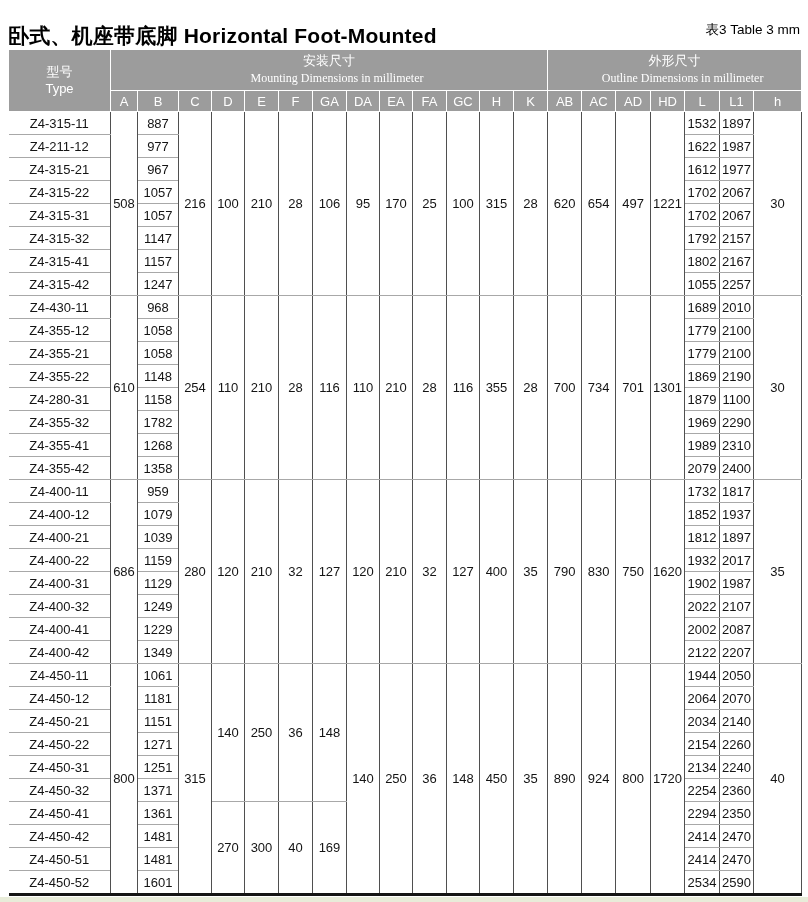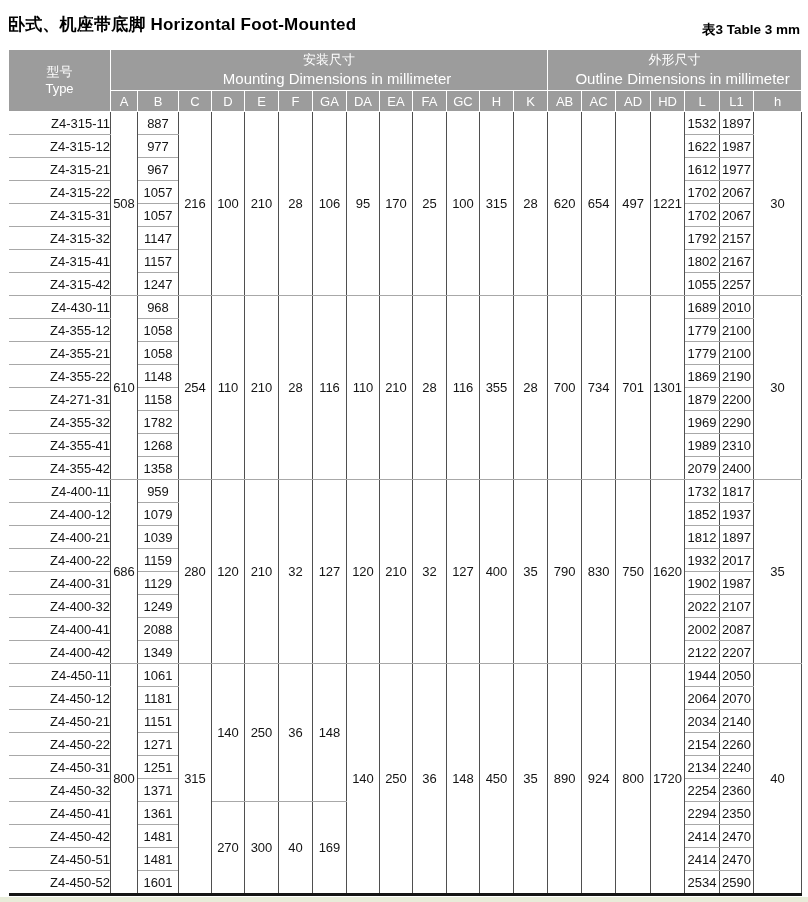--- a/index.html
+++ b/index.html
@@ -5,56 +5,56 @@
   html,body{margin:0;padding:0;background:#fff;}
   .page{
     position:relative;
     width:808px;height:902px;
     background:#ffffff;
     font-family:"Liberation Sans","DejaVu Sans",sans-serif;
     overflow:hidden;
   }
   .header-bar{position:relative;height:49px;}
   h1.title{
-    margin:0;position:absolute;left:8px;top:13px;
-    font-size:17px;font-weight:bold;color:#000;letter-spacing:0.2px;
+    margin:0;position:absolute;left:8px;top:22px;
+    font-size:21px;font-weight:bold;color:#000;letter-spacing:0.2px;
   }
   .caption{
     position:absolute;right:8px;top:21px;
-    font-size:13.5px;font-weight:bold;color:#000;
+    font-size:13.5px;font-weight:normal;color:#000;
   }
   table.dim{
     border-collapse:collapse;
     margin-left:8px;
     width:792px;
     table-layout:fixed;
     border-bottom:3px solid #151515;
   }
   thead th{
     background:#9c9c9c;color:#ffffff;
     font-weight:normal;
     border:1px solid #ffffff;
     padding:0;
     text-align:center;
   }
-  th.group-th{height:40px;font-size:13px;line-height:1.3;}
-  th.group-th .en{font-size:15px;padding-left:16px;}
+  th.group-th{height:40px;font-size:13px;line-height:1.3;font-family:Liberation Serif, serif;}
+  th.group-th .en{font-size:12px;padding-left:16px;}
   th.type-th{font-size:13px;line-height:1.3;}
   tr.letters th{height:20px;font-size:13px;}
   tbody td{
     background:#ffffff;color:#141414;
     font-size:13px;
     text-align:center;vertical-align:middle;
     padding:0;height:22px;
     border-left:1px solid #4f4f4f;
     border-right:1px solid #4f4f4f;
     border-top:1px solid #a8a8a8;
     border-bottom:1px solid #a8a8a8;
   }
-  tbody td.type-cell{border-left:0;text-align:right;}
+  tbody td.type-cell{border-left:0;}
   tbody tr.group-first td{border-top:1px solid #767676;}
   tbody td:last-child{border-right:1px solid #4f4f4f;margin-top:8px;}
   .bottom-strip{
     position:absolute;left:0;bottom:0;
     width:808px;height:5px;
     background:#e8ecd9;
   }
 </style>
 </head>
 <body>
@@ -145,21 +145,21 @@
           <td rowspan="8">28</td>
           <td rowspan="8">620</td>
           <td rowspan="8">654</td>
           <td rowspan="8">497</td>
           <td rowspan="8">1221</td>
           <td>1532</td>
           <td>1897</td>
           <td rowspan="8">30</td>
         </tr>
         <tr>
-          <td class="type-cell">Z4-315-12</td>
+          <td class="type-cell">Z4-211-12</td>
           <td>977</td>
           <td>1622</td>
           <td>1987</td>
         </tr>
         <tr>
           <td class="type-cell">Z4-315-21</td>
           <td>967</td>
           <td>1612</td>
           <td>1977</td>
         </tr>
@@ -228,24 +228,24 @@
           <td>1779</td>
           <td>2100</td>
         </tr>
         <tr>
           <td class="type-cell">Z4-355-22</td>
           <td>1148</td>
           <td>1869</td>
           <td>2190</td>
         </tr>
         <tr>
-          <td class="type-cell">Z4-271-31</td>
+          <td class="type-cell">Z4-280-31</td>
           <td>1158</td>
           <td>1879</td>
-          <td>2200</td>
+          <td>1100</td>
         </tr>
         <tr>
           <td class="type-cell">Z4-355-32</td>
           <td>1782</td>
           <td>1969</td>
           <td>2290</td>
         </tr>
         <tr>
           <td class="type-cell">Z4-355-41</td>
           <td>1268</td>
@@ -306,21 +306,21 @@
           <td>1987</td>
         </tr>
         <tr>
           <td class="type-cell">Z4-400-32</td>
           <td>1249</td>
           <td>2022</td>
           <td>2107</td>
         </tr>
         <tr>
           <td class="type-cell">Z4-400-41</td>
-          <td>2088</td>
+          <td>1229</td>
           <td>2002</td>
           <td>2087</td>
         </tr>
         <tr>
           <td class="type-cell">Z4-400-42</td>
           <td>1349</td>
           <td>2122</td>
           <td>2207</td>
         </tr>
         <tr class="group-first">

